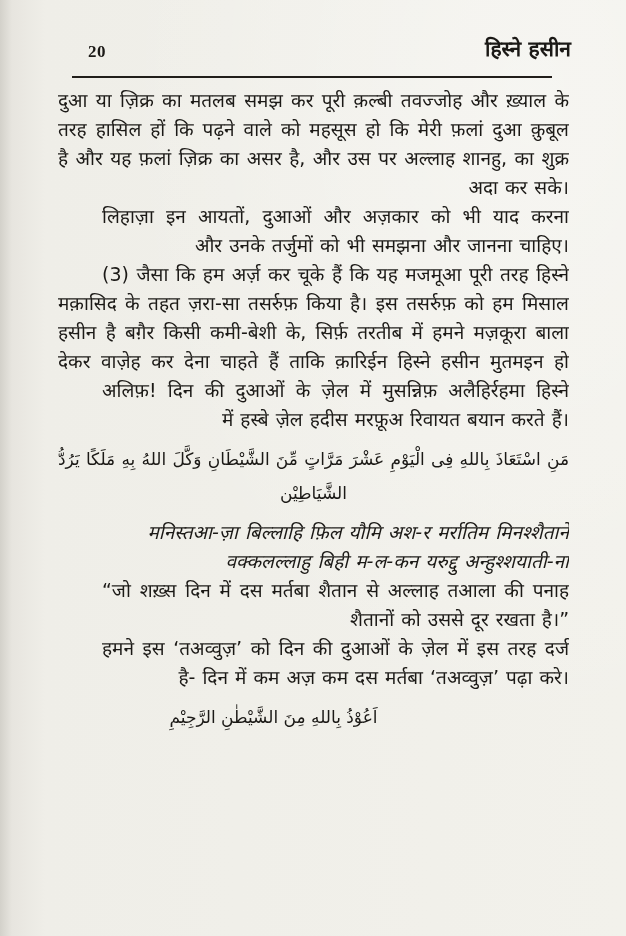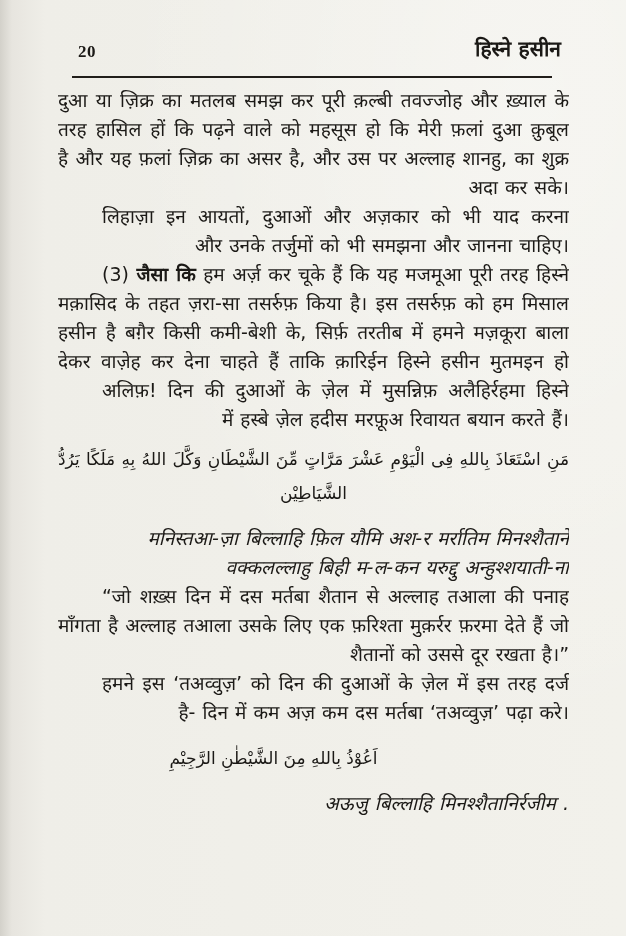--- a/index.html
+++ b/index.html
@@ -12,21 +12,21 @@
     position: relative;
     width: 626px; height: 936px;
     overflow: hidden;
     background:
       radial-gradient(ellipse at 85% 10%, rgba(255,255,255,0.35), rgba(255,255,255,0) 55%),
       linear-gradient(90deg, #d3d1ca 0px, #e7e5df 12px, #efeee8 45px, #f2f1eb 100%);
     color: #1b1916;
   }
   
   .hdr {
-    position: absolute; top: 34px; left: 78px; width: 483px;
+    position: absolute; top: 34px; left: 88px; width: 483px;
     display: flex; justify-content: space-between; align-items: flex-end;
   }
   .pgnum {
     font-family: "Liberation Serif", serif;
     font-size: 17px; font-weight: 700; letter-spacing: 0.5px;
   }
   .title {
     font-size: 21px; font-weight: 700; margin-left: 12px;
   }
   .rule {
@@ -39,36 +39,36 @@
     font-size: 19px; line-height: 29px;
   }
   .ln {
     height: 29px; overflow: hidden;
     text-align: justify; text-align-last: justify;
     word-spacing: 1px;
   }
   .ln.s { text-align: right; text-align-last: auto; }
   .ind { text-indent: 44px; }
   .it { font-style: italic; }
-  .b { font-weight: 700; }
+  .b { font-weight: 400; }
   
   .ara {
     direction: rtl; unicode-bidi: embed;
     font-family: "DejaVu Sans", sans-serif;
     font-size: 17px; line-height: 34px; height: 34px; overflow: hidden;
     text-align: justify; text-align-last: justify;
   }
   .ara.cont {
     text-align: center; text-align-last: auto;
   }
   .ara.center {
     text-align: left; text-align-last: center;
     padding-right: 80px;
   }
-  .gap6 { margin-top: 14px; }
+  .gap6 { margin-top: 8px; }
   .gap8 { margin-top: 8px; }
   .gap4 { margin-top: 4px; }
 </style>
 </head>
 <body>
 
 <div class="page">
 
   <div class="hdr">
     <span class="pgnum">20</span>
@@ -108,28 +108,26 @@
     </div>
 
     <div class="gap6">
       <div class="ln s ind it">मनिस्तआ-ज़ा बिल्लाहि फ़िल यौमि अश-र मर्रातिम मिनश्शैताने</div>
       <div class="ln s it">वक्कलल्लाहु बिही म-ल-कन यरुद्दु अन्हुश्शयाती-ना</div>
     </div>
 
 
     <div>
       <div class="ln ind">“जो शख़्स दिन में दस मर्तबा शैतान से अल्लाह तआला की पनाह</div>
-      <div class="ln">माँगता है अल्लाह तआला उसके लिए एक फ़रिश्ता मुक़र्रर फ़रमा देते हैं जो</div>
       <div class="ln s">शैतानों को उससे दूर रखता है।”</div>
     </div>
 
     <div>
       <div class="ln ind">हमने इस ‘तअव्वुज़’ को दिन की दुआओं के ज़ेल में इस तरह दर्ज किया</div>
       <div class="ln s">है- दिन में कम अज़ कम दस मर्तबा ‘तअव्वुज़’ पढ़ा करे।</div>
     </div>
 
     <div class="ara center gap6">اَعُوْذُ بِاللهِ مِنَ الشَّيْطٰنِ الرَّجِيْمِ</div>
 
-    <div class="ln s ind it gap6">अऊजु बिल्लाहि मिनश्शैतानिर्रजीम .</div>
 
 
   </div>
 </div>
 
 </body></html>

